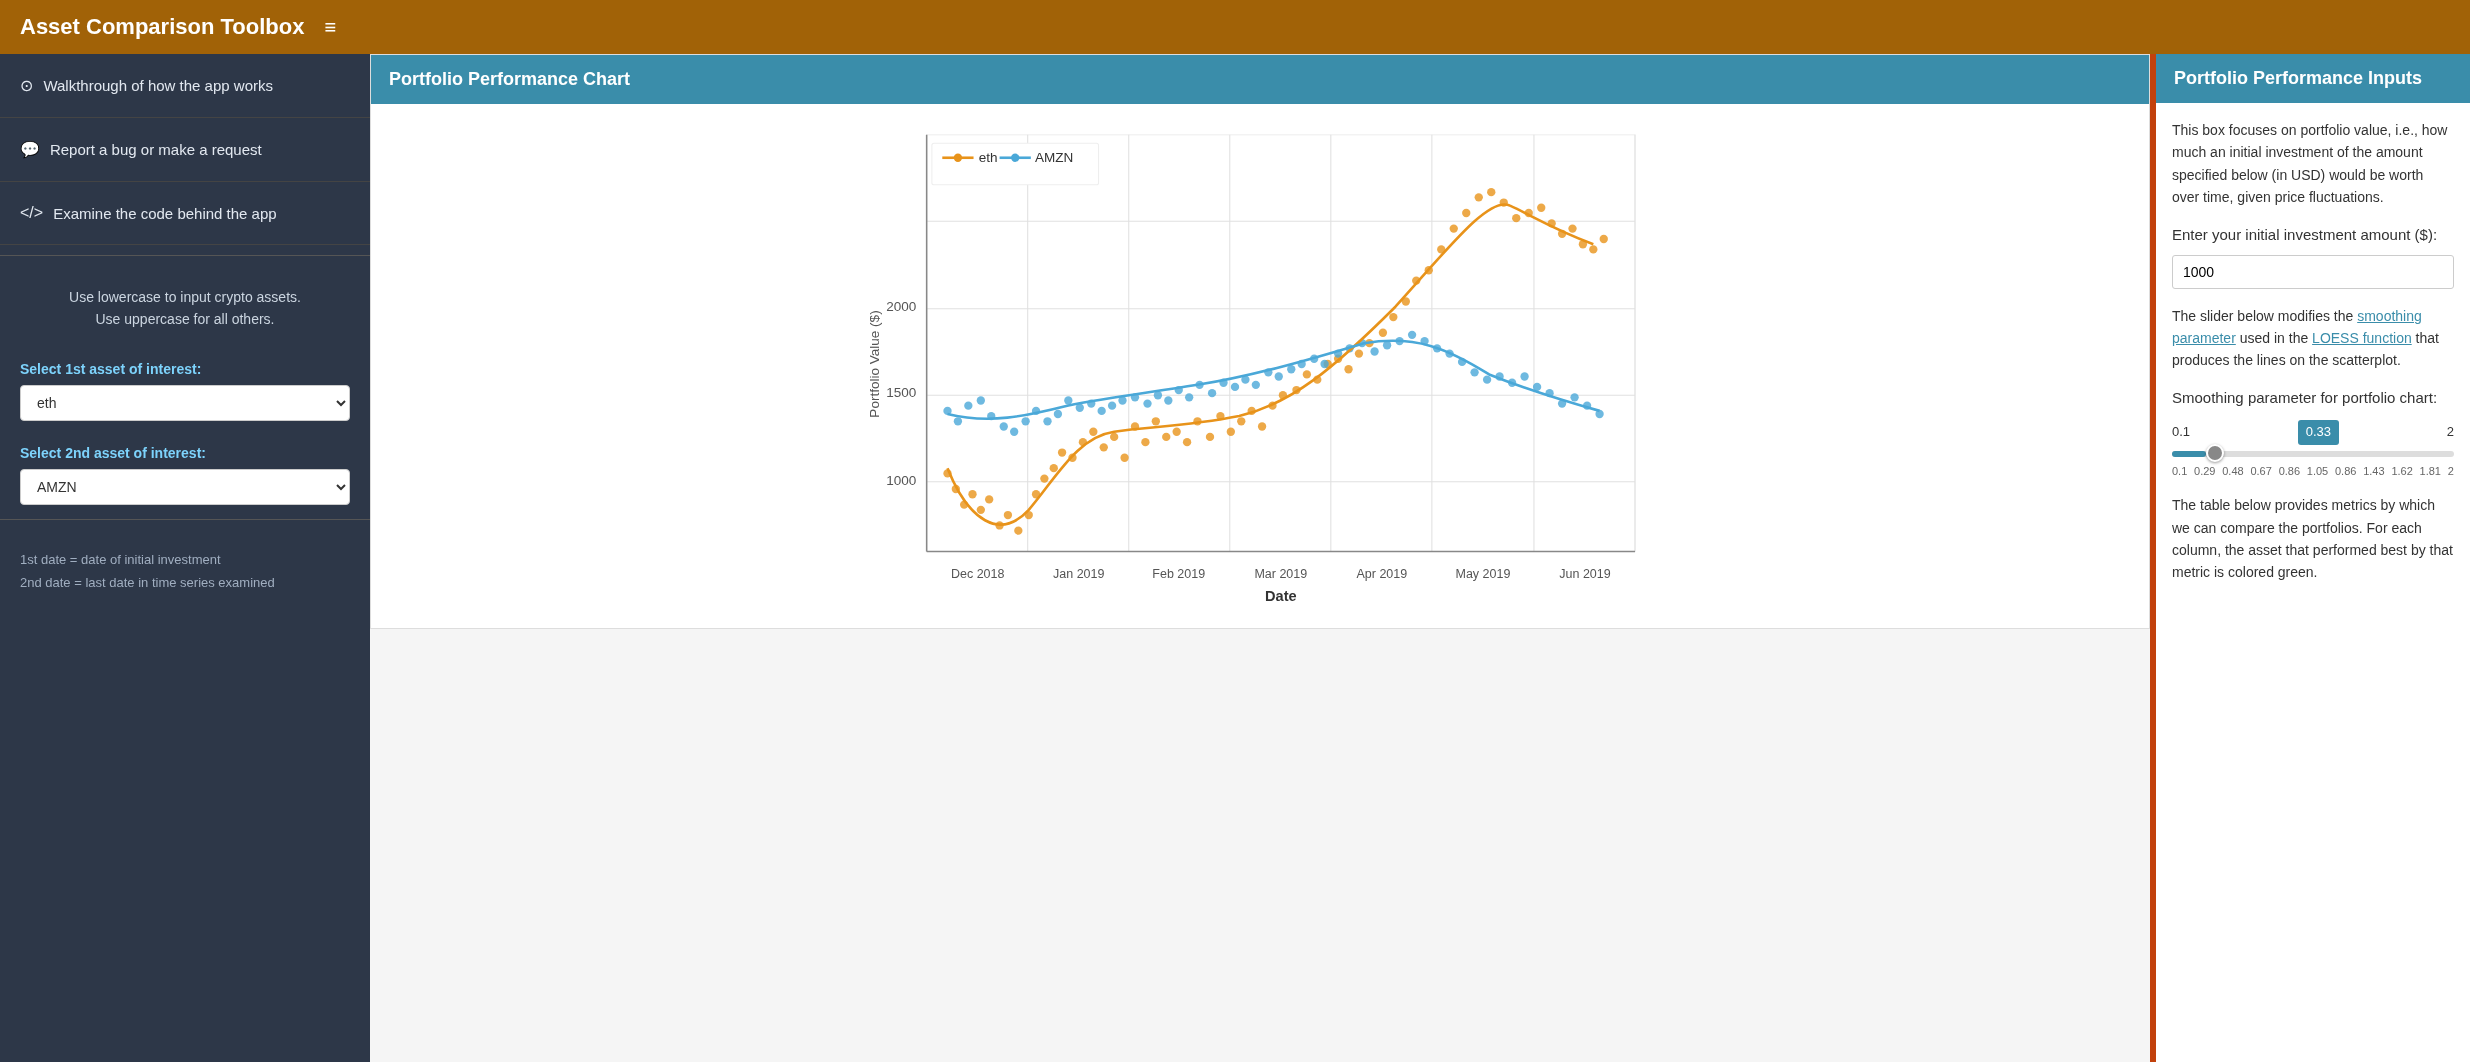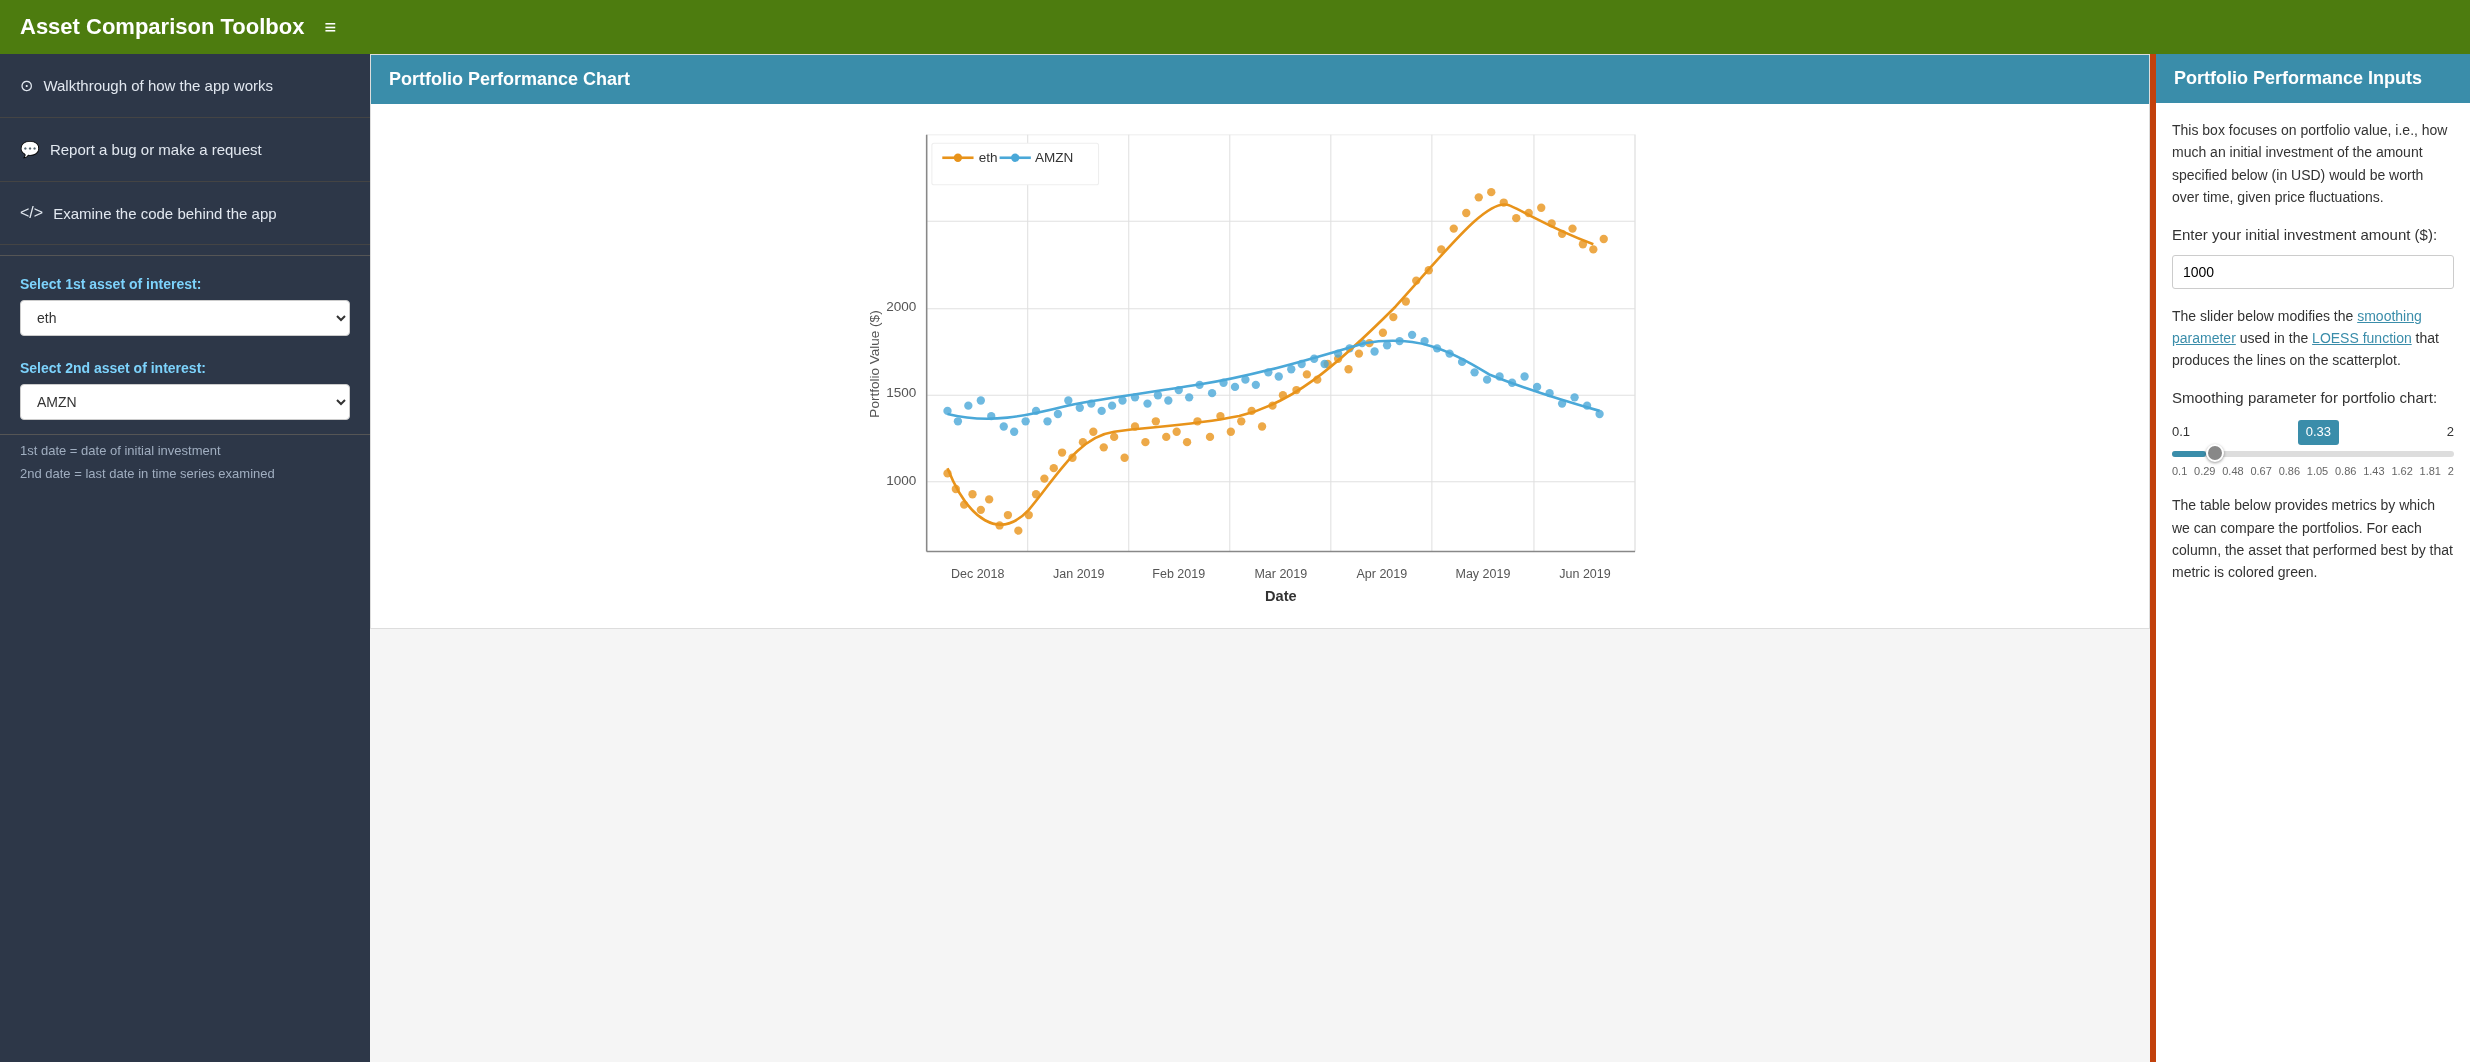--- a/index.html
+++ b/index.html
@@ -1,20 +1,20 @@
 <!DOCTYPE html>
 <html><head>
   <meta charset="utf-8">
   <style>
     * { box-sizing: border-box; margin: 0; padding: 0; }
     body { font-family: Arial, sans-serif; background: #f0f0f0; display: flex; flex-direction: column; height: 100vh; overflow: hidden; }
 
     
     #header {
-      background: #4d7c0f;
+      background: #a16207;
       color: white;
       padding: 14px 20px;
       display: flex;
       align-items: center;
       gap: 20px;
       flex-shrink: 0;
     }
     #header h1 { font-size: 22px; font-weight: bold; }
     #menu-icon { font-size: 20px; cursor: pointer; }
 
@@ -73,21 +73,21 @@
       border-radius: 4px;
       border: 1px solid #ccc;
       background: white;
       color: #333;
       font-size: 14px;
       appearance: auto;
       cursor: pointer;
     }
 
     .sidebar-dates {
-      padding: 4px 20px;
+      padding: 28px 20px;
       font-size: 13px;
       color: #a0aec0;
       line-height: 1.8;
       border-top: 1px solid #555;
     }
 
     
     #chart-area {
       flex: 1;
       background: #f5f5f5;
@@ -227,20 +227,24 @@
       <span>Report a bug or make a request</span>
     </div>
 
     <div class="sidebar-nav-item">
       <span class="sidebar-icon">&lt;/&gt;</span>
       <span>Examine the code behind the app</span>
     </div>
 
     <div class="sidebar-divider"></div>
 
+    <div class="sidebar-info">
+      <p>Use lowercase to input crypto assets.</p>
+      <p>Use uppercase for all others.</p>
+    </div>
 
     <div class="sidebar-section">
       <div class="sidebar-label">Select 1st asset of interest:</div>
       <select class="sidebar-select">
         <option>eth</option>
         <option>btc</option>
         <option>AAPL</option>
       </select>
     </div>
 

